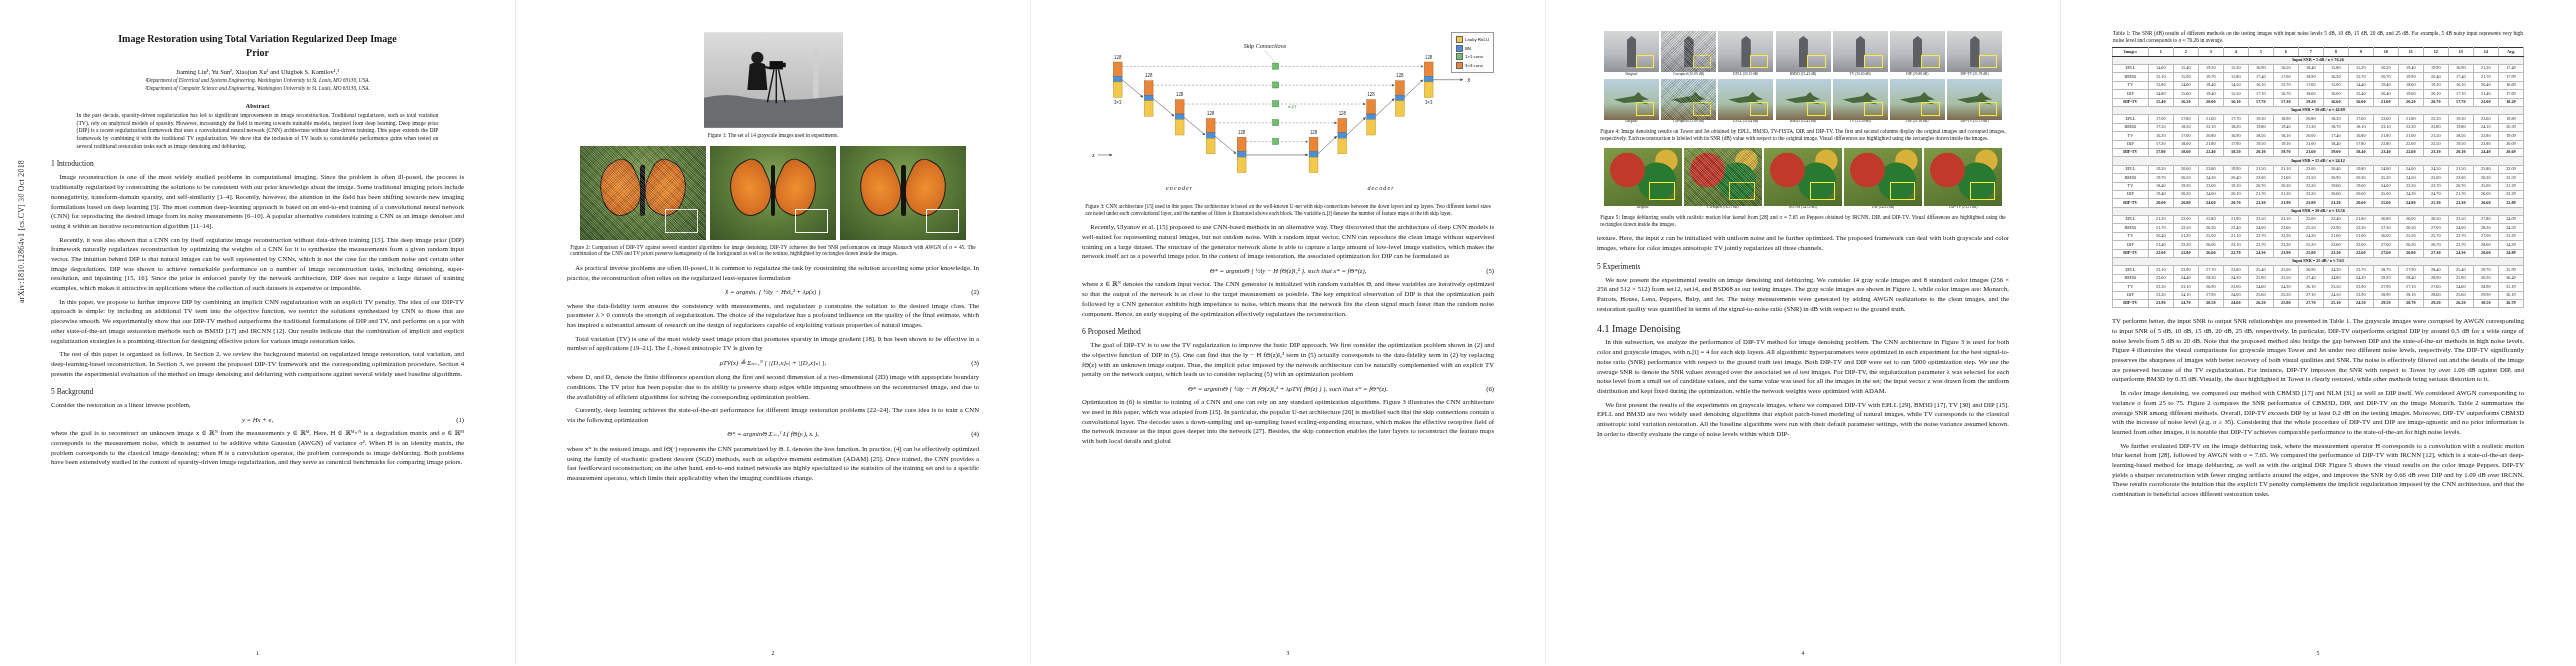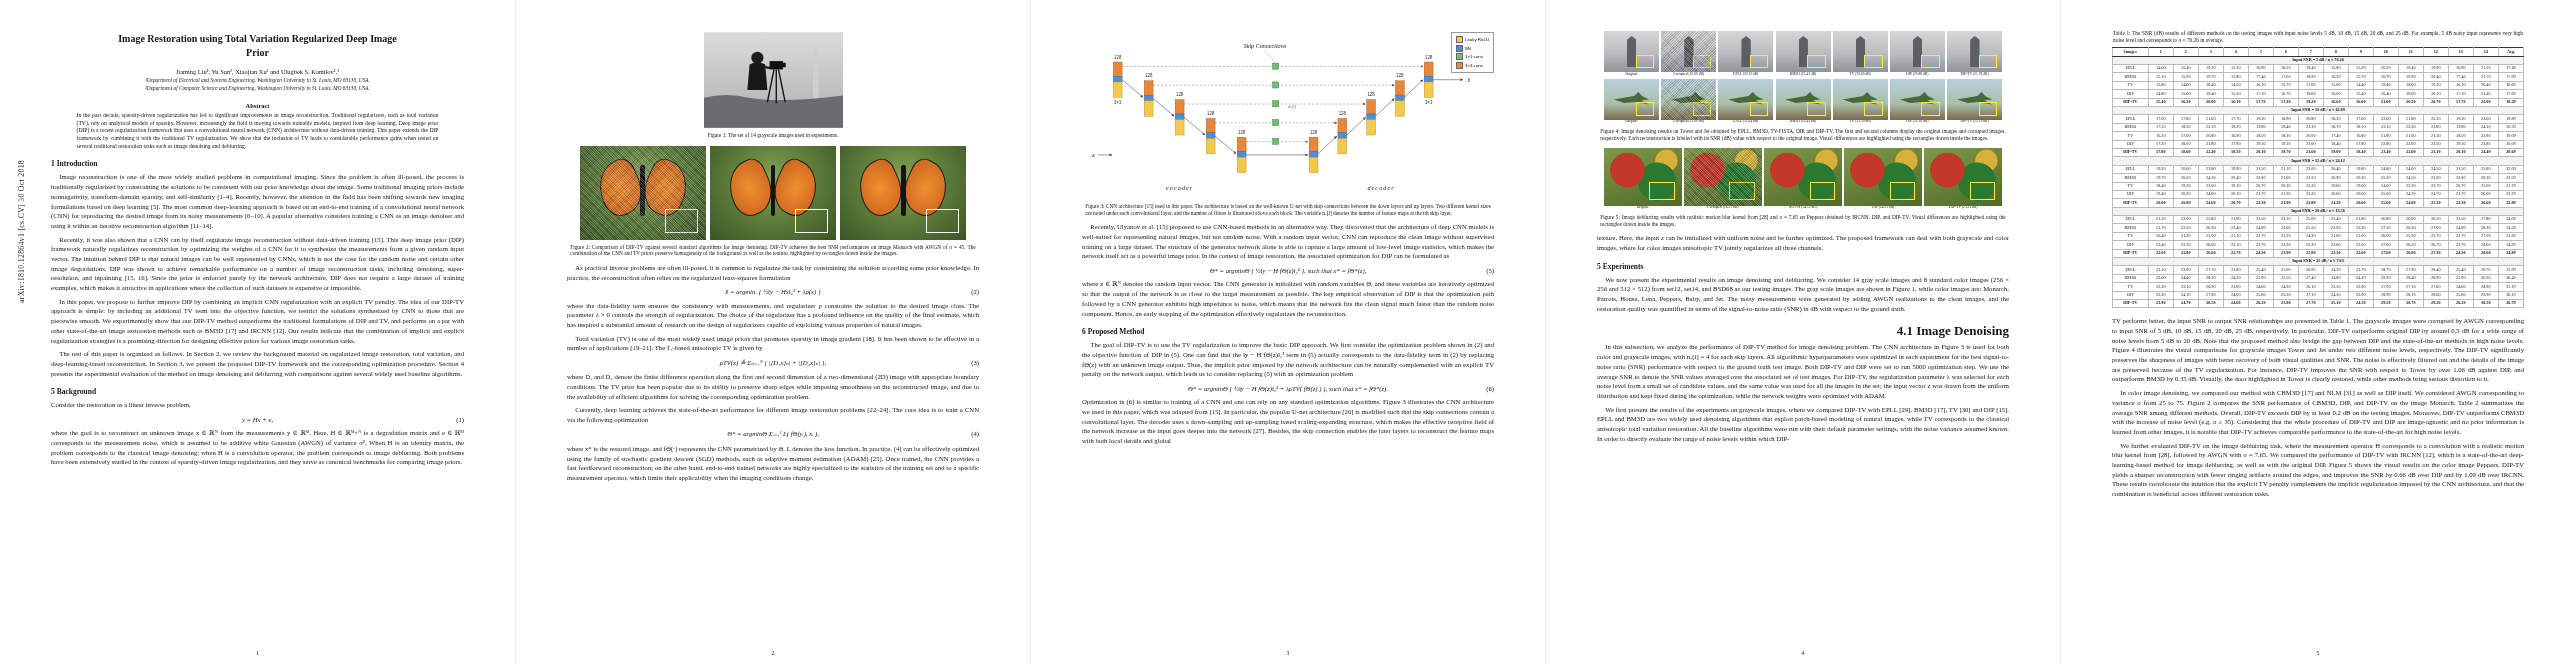--- a/index.html
+++ b/index.html
@@ -9,22 +9,22 @@
   .page + .page{border-left:0.6px solid #ececec;}
 
   .arxiv-stamp{position:absolute;left:16.7px;top:303px;transform:rotate(-90deg);transform-origin:left top;
                white-space:nowrap;font-size:7.8px;color:#2a2a2a;letter-spacing:0.3px;}
 
   .title{font-size:10px;font-weight:bold;text-align:center;margin:2.2px auto 0;line-height:1.35;max-width:303px;}
   .authors{text-align:center;font-size:6.4px;margin-top:9px;}
   .affil{text-align:center;font-size:5.3px;font-style:italic;margin-top:1.7px;color:#222;}
   .abstract-head{text-align:center;font-weight:bold;font-size:6.4px;margin-top:11px;}
   .abstract{font-size:5.6px;line-height:1.38;text-align:justify;margin:3.3px 25.6px 0;}
-  .sec{font-size:7.5px;font-weight:bold;margin:9px 0 3.9px;}
-  .sec.sub{font-size:13px;text-align:right;}
+  .sec{font-size:7.5px;font-weight:normal;margin:9px 0 3.9px;}
+  .sec.sub{font-size:10px;}
   p.body{font-size:6.7px;line-height:1.45;text-align:justify;margin:0 0 3.9px;text-indent:8.3px;}
   p.body.noindent{text-indent:0;}
   .equation{position:relative;text-align:center;font-size:6.7px;font-style:italic;margin:5.6px 0;}
   .eq-num{position:absolute;right:0;top:0;font-style:normal;}
   .page-num{position:absolute;bottom:11px;left:0;right:0;text-align:center;font-size:5.6px;}
 
   .figure{margin:1.1px 0 5.6px;}
   .fig-caption{font-size:5.3px;line-height:1.3;text-align:justify;margin:3.9px 3.3px 0;}
   .fig-caption.center{text-align:center;}
   .fig1-wrap{display:flex;justify-content:center;margin-top:2.2px;}

